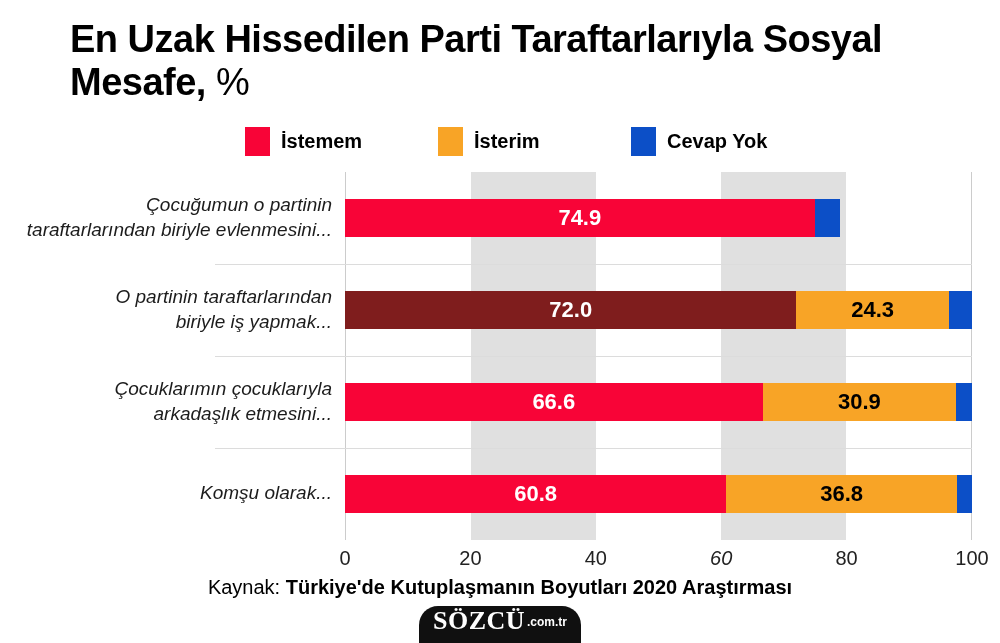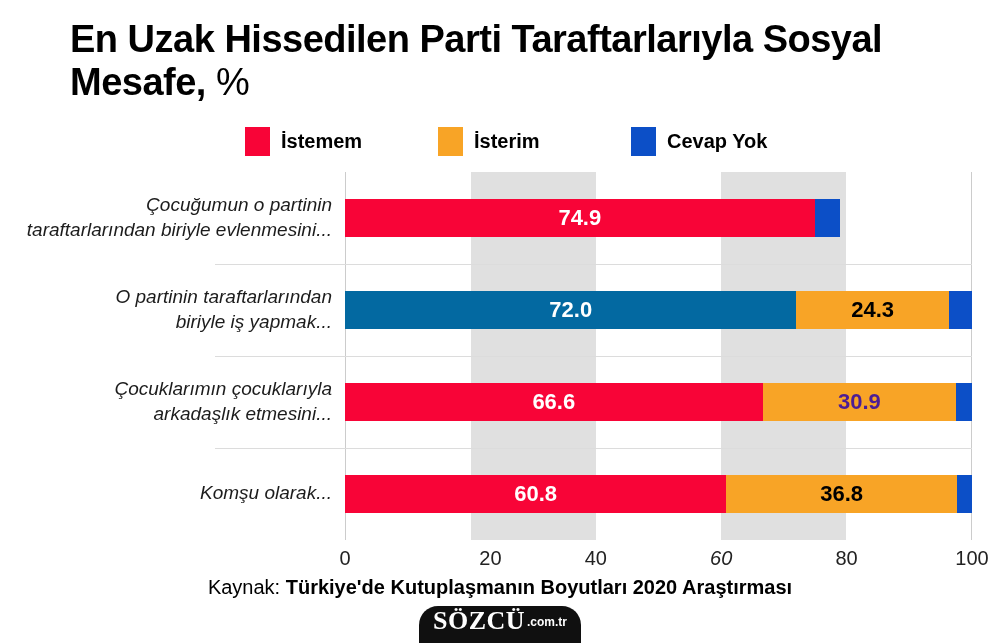--- a/index.html
+++ b/index.html
@@ -120,42 +120,42 @@
             </div>
           </div>
         </div>
         <div class="row">
           <div class="cat">
             <div>O partinin taraftarlarından</div>
             <div>biriyle iş yapmak...</div>
           </div>
           <div class="track">
             <div class="bar">
-              <div class="seg" style="width: 72%; background: #0369a1;">
+              <div class="seg" style="width: 72%; background: #7f1d1d;">
                 <span class="seg-label" style="color: rgb(255, 255, 255);">72.0</span>
               </div>
               <div class="seg" style="width: 24.3%; background: rgb(248, 164, 38);">
                 <span class="seg-label" style="color: rgb(0, 0, 0);">24.3</span>
               </div>
               <div class="seg" style="width: 3.7%; background: rgb(12, 79, 199);"></div>
             </div>
           </div>
         </div>
         <div class="row">
           <div class="cat">
             <div>Çocuklarımın çocuklarıyla</div>
             <div>arkadaşlık etmesini...</div>
           </div>
           <div class="track">
             <div class="bar">
               <div class="seg" style="width: 66.6%; background: rgb(248, 4, 55);">
                 <span class="seg-label" style="color: rgb(255, 255, 255);">66.6</span>
               </div>
               <div class="seg" style="width: 30.9%; background: rgb(248, 164, 38);">
-                <span class="seg-label" style="color: #4c1d95;">30.9</span>
+                <span class="seg-label" style="color: #000000;">30.9</span>
               </div>
               <div class="seg" style="width: 2.5%; background: rgb(12, 79, 199);"></div>
             </div>
           </div>
         </div>
         <div class="row">
           <div class="cat">
             <div>Komşu olarak...</div>
           </div>
           <div class="track">
@@ -168,21 +168,21 @@
               </div>
               <div class="seg" style="width: 2.4%; background: rgb(12, 79, 199);"></div>
             </div>
           </div>
         </div>
       </div>
   </div>
 
   <div class="axis" id="axis">
       <span class="tick" style="left: 0%;">0</span>
-      <span class="tick" style="left: 20%; margin-left: 20px;">20</span>
+      <span class="tick" style="left: 20%;">20</span>
       <span class="tick" style="left: 40%;">40</span>
       <span class="tick" style="left: 60%; font-style: italic;">60</span>
       <span class="tick" style="left: 80%;">80</span>
       <span class="tick" style="left: 100%;">100</span>
     </div>
 
   <div class="source">
     <span class="src-prefix">Kaynak:</span>
     <span class="src-text">Türkiye'de Kutuplaşmanın Boyutları 2020 Araştırması</span>
   </div>

